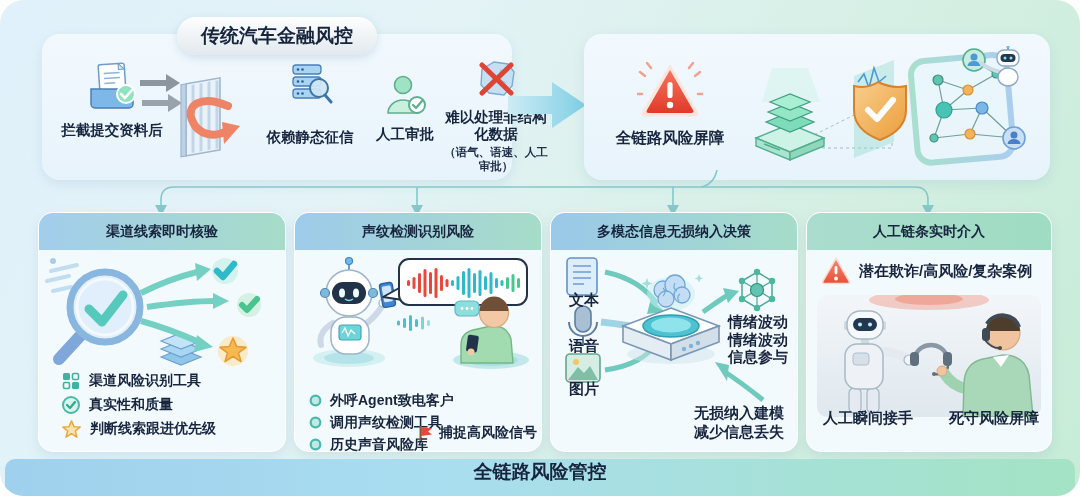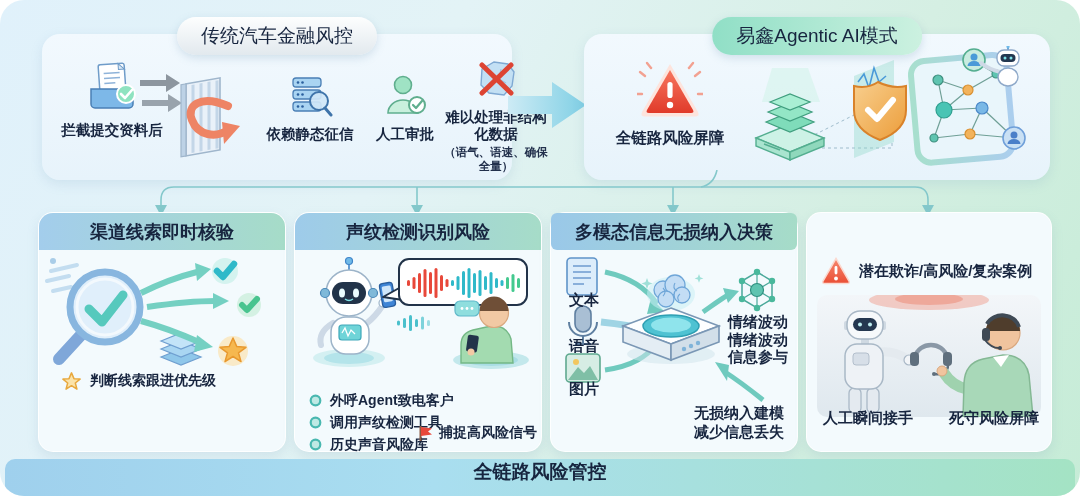--- a/index.html
+++ b/index.html
@@ -7,39 +7,39 @@
     background:linear-gradient(118deg,#e0f1fb 0%,#e3f3f6 35%,#d5efe3 70%,#c6ecd7 100%);
     font-family:"Liberation Sans","DejaVu Sans",sans-serif;color:#17253f;}
   .abs{position:absolute;}
   
   .topcard{position:absolute;top:34px;height:146px;border-radius:18px;
     background:linear-gradient(180deg,#f2f9fe,#e7f3fb);
     box-shadow:0 4px 12px rgba(120,160,195,.18);}
   #card-trad{left:42px;width:470px;}
   #card-agentic{left:584px;width:466px;}
   .pill{position:absolute;top:-17px;left:50%;transform:translateX(-50%);
-    padding:6px 24px;border-radius:999px;font-size:19px;font-weight:400;white-space:nowrap;
+    padding:6px 24px;border-radius:999px;font-size:19px;font-weight:700;white-space:nowrap;
     box-shadow:0 3px 8px rgba(110,150,180,.25);}
   .pill-trad{background:linear-gradient(180deg,#fdfefe,#e2e9ee);}
   .pill-agentic{background:linear-gradient(90deg,#90dfc6,#ccf1e0);}
   .tcell{position:absolute;display:flex;flex-direction:column;align-items:center;text-align:center;}
   .tcell .lbl{font-size:14.5px;font-weight:700;line-height:17px;margin-top:8px;}
   .tcell .sub{font-size:11.5px;font-weight:700;line-height:14px;margin-top:2px;color:#22304c;}
   .barrier{position:absolute;left:18px;top:26px;width:136px;display:flex;flex-direction:column;align-items:center;}
   .barrier .lbl{font-size:15.5px;font-weight:700;margin-top:8px;white-space:nowrap;}
   
   .panel{position:absolute;top:212px;height:238px;border-radius:15px;background:#f3fafd;
     border:1px solid rgba(255,255,255,.85);box-shadow:0 5px 12px rgba(110,150,180,.16);}
   #p1{left:38px;width:246px;} #p2{left:294px;width:246px;}
   #p3{left:550px;width:246px;} #p4{left:806px;width:244px;}
   .panel-header{height:37px;border-radius:14px 14px 0 0;display:flex;align-items:center;justify-content:center;
-    font-size:18px;font-weight:700;}
+    font-size:14px;font-weight:700;}
   #p1 .panel-header{background:linear-gradient(90deg,#a3cdec,#a6dcc8);}
   #p2 .panel-header{background:linear-gradient(90deg,#9ecbea,#a6dcc8);}
-  #p3 .panel-header{background:linear-gradient(90deg,#9ac8e9,#a6dcc8);border-radius:6px;}
+  #p3 .panel-header{background:linear-gradient(90deg,#9ac8e9,#a6dcc8);}
   #p4 .panel-header{background:linear-gradient(90deg,#abdcce,#9fdcc2);}
   .rowlist{position:absolute;display:flex;flex-direction:column;gap:4px;}
   .rowitem{display:flex;align-items:center;gap:8px;height:20px;font-size:14px;font-weight:700;white-space:nowrap;}
   .p3lbl{position:absolute;left:2px;width:62px;text-align:center;font-size:15px;font-weight:700;}
   .p3out{position:absolute;left:168px;top:100px;width:78px;text-align:center;font-size:15px;font-weight:700;line-height:17.5px;}
   .p3note{position:absolute;left:136px;top:190px;width:104px;text-align:center;font-size:15px;font-weight:700;line-height:19px;}
   .p4alert{position:absolute;left:14px;top:44px;display:flex;align-items:center;gap:8px;font-size:15px;font-weight:700;white-space:nowrap;}
   .p4photo{position:absolute;left:10px;top:82px;width:224px;height:122px;border-radius:10px;overflow:hidden;
     background:linear-gradient(180deg,#f3f6f9,#dfe8ee);}
   .p4caps{position:absolute;left:0;top:196px;width:100%;display:flex;justify-content:space-between;
@@ -84,21 +84,21 @@
         <rect x="41" y="38" width="5" height="72" fill="#bdd2e6" stroke="#9fb6cc" stroke-width="1.2"></rect>
         <line x1="53" y1="40" x2="53" y2="108" stroke="#c3d6e8" stroke-width="3"></line>
         <line x1="61" y1="40" x2="61" y2="108" stroke="#c3d6e8" stroke-width="3"></line>
         <line x1="69" y1="40" x2="69" y2="108" stroke="#c3d6e8" stroke-width="3"></line>
         <line x1="77" y1="40" x2="77" y2="108" stroke="#c3d6e8" stroke-width="3"></line>
       </g>
       <path d="M88,52 C60,40 46,52 52,66 C58,82 76,84 88,76" fill="none" stroke="#ee8465" stroke-width="8" stroke-linecap="round"></path>
       <polygon points="82,68 100,72 84,90" fill="#ee8465"></polygon>
     </svg>
 
-    <div class="tcell" style="left:216px;top:38px;width:104px;">
+    <div class="tcell" style="left:216px;top:25px;width:104px;gap:16px;">
       <svg width="46" height="46" viewBox="0 0 46 46">
         <rect x="6" y="6" width="28" height="9" rx="3" fill="#a9d4f2" stroke="#4a7fb5" stroke-width="1.3"></rect>
         <rect x="6" y="18" width="28" height="9" rx="3" fill="#a9d4f2" stroke="#4a7fb5" stroke-width="1.3"></rect>
         <rect x="6" y="30" width="28" height="9" rx="3" fill="#a9d4f2" stroke="#4a7fb5" stroke-width="1.3"></rect>
         <circle cx="11" cy="10.5" r="1.3" fill="#2a5f9e"></circle>
           <circle cx="15.5" cy="10.5" r="1.3" fill="#2a5f9e"></circle>
         <circle cx="11" cy="22.5" r="1.3" fill="#2a5f9e"></circle>
           <circle cx="15.5" cy="22.5" r="1.3" fill="#2a5f9e"></circle>
         <circle cx="11" cy="34.5" r="1.3" fill="#2a5f9e"></circle>
           <circle cx="15.5" cy="34.5" r="1.3" fill="#2a5f9e"></circle>
@@ -119,38 +119,35 @@
     </div>
 
     <div class="tcell" style="left:398px;top:23px;width:112px;">
       <svg width="46" height="44" viewBox="0 0 46 44">
         <polygon points="9,12 21,5 35,7 41,15 39,29 31,38 16,36 8,28" fill="#c3e0f4" stroke="#7fa9d3" stroke-width="1.4"></polygon>
         <path d="M16,14 L24,20 L19,27 M28,12 L26,22 L33,26" fill="none" stroke="#9fc3e0" stroke-width="1.2"></path>
         <line x1="9" y1="8" x2="38" y2="36" stroke="#dd4433" stroke-width="5" stroke-linecap="round"></line>
         <line x1="38" y1="8" x2="9" y2="36" stroke="#dd4433" stroke-width="5" stroke-linecap="round"></line>
       </svg>
       <div class="lbl">难以处理非结构化数据</div>
-      <div class="sub">（语气、语速、确保全量）</div>
+      <div class="sub">（语气、语速、人工审批）</div>
     </div>
   </div>
 
   <svg class="abs" style="left:508px;top:76px;" width="82" height="58" viewBox="0 0 82 58">
     <defs>
         <linearGradient id="bigArrowGrad" x1="0" y1="0" x2="1" y2="0">
       <stop offset="0" stop-color="#cdebf5"></stop>
           <stop offset="1" stop-color="#7fcfe4"></stop>
         </linearGradient>
       </defs>
     <polygon points="0,20 44,20 44,6 78,29 44,52 44,38 0,38" fill="url(#bigArrowGrad)"></polygon>
   </svg>
 
   <div class="topcard" id="card-agentic">
-    <div class="pill pill-agentic">
-      <span>易鑫Agentic AI模式</span>
-    </div>
 
     <div class="barrier">
       <svg width="66" height="60" viewBox="0 0 66 60">
         <defs>
             <linearGradient id="warnG" x1="0" y1="0" x2="0" y2="1">
           <stop offset="0" stop-color="#f7765f"></stop>
               <stop offset="1" stop-color="#e03a2a"></stop>
             </linearGradient>
           </defs>
         <g stroke="#f2a191" stroke-width="2.4" stroke-linecap="round">
@@ -281,20 +278,36 @@
         <polygon points="152,80 168,92 149,97"></polygon>
       </g>
       <circle cx="180" cy="16" r="13" fill="#c9f0ea" opacity="0.75"></circle>
       <path d="M172,16 l6,6 l11,-13" fill="none" stroke="#2fb9c9" stroke-width="6.5" stroke-linecap="round" stroke-linejoin="round"></path>
       <circle cx="204" cy="50" r="12" fill="#c9eed9" opacity="0.75"></circle>
       <path d="M197,50 l5,5 l10,-11" fill="none" stroke="#49c48f" stroke-width="6" stroke-linecap="round" stroke-linejoin="round"></path>
       <circle cx="188" cy="96" r="15" fill="#fbe3b0" opacity="0.7"></circle>
       <path d="M188,83 L191.8,91.6 L201,92.3 L193.5,97.8 L196,106.6 L188,101.5 L180,106.6 L182.5,97.8 L175,92.3 L184.2,91.6 Z" fill="#f6b84f" stroke="#e8992f" stroke-width="1.5" stroke-linejoin="round"></path>
     </svg>
     <div class="rowlist" style="left:22px;top:158px;">
+      <div class="rowitem">
+        <svg width="20" height="20" viewBox="0 0 20 20">
+          <rect x="2" y="2" width="7" height="7" rx="1.5" fill="#3fb3a3"></rect>
+          <rect x="11.5" y="2.5" width="6" height="6" rx="1.5" fill="none" stroke="#3fb3a3" stroke-width="1.6"></rect>
+          <rect x="2.5" y="11.5" width="6" height="6" rx="1.5" fill="none" stroke="#3fb3a3" stroke-width="1.6"></rect>
+          <rect x="11" y="11" width="7" height="7" rx="1.5" fill="#3fb3a3"></rect>
+        </svg>
+        <span>渠道风险识别工具</span>
+      </div>
+      <div class="rowitem">
+        <svg width="20" height="20" viewBox="0 0 20 20">
+          <circle cx="10" cy="10" r="8" fill="#d9f4ec" stroke="#4ab8a8" stroke-width="2"></circle>
+          <path d="M6,10 l3,3 l5,-6" fill="none" stroke="#2fa88f" stroke-width="2.2" stroke-linecap="round" stroke-linejoin="round"></path>
+        </svg>
+        <span>真实性和质量</span>
+      </div>
       <div class="rowitem">
         <svg width="21" height="21" viewBox="0 0 22 22">
           <path d="M11,2 L13.6,8 L20,8.5 L15,12.6 L16.7,19 L11,15.4 L5.3,19 L7,12.6 L2,8.5 L8.4,8 Z" fill="#fbe3a9" stroke="#e8a93f" stroke-width="1.6" stroke-linejoin="round"></path>
         </svg>
         <span>判断线索跟进优先级</span>
       </div>
     </div>
   </div>
 
   <div class="panel" id="p2">
@@ -476,20 +489,21 @@
       <div>情绪波动</div>
       <div>信息参与</div>
     </div>
     <div class="p3note">
       <div>无损纳入建模</div>
       <div>减少信息丢失</div>
     </div>
   </div>
 
   <div class="panel" id="p4">
+    <div class="panel-header">人工链条实时介入</div>
     <div class="p4alert">
       <svg width="30" height="28" viewBox="0 0 30 28">
         <defs>
             <linearGradient id="warnG2" x1="0" y1="0" x2="0" y2="1">
           <stop offset="0" stop-color="#f6876f"></stop>
               <stop offset="1" stop-color="#ea4f35"></stop>
             </linearGradient>
           </defs>
         <path d="M15,1.5 L28,24 Q29.2,26.5 26.2,26.5 L3.8,26.5 Q0.8,26.5 2,24 Z" fill="url(#warnG2)" stroke="#fbd9d0" stroke-width="1.5"></path>
         <rect x="13.6" y="9" width="2.8" height="8.5" rx="1.4" fill="#ffffff"></rect>

